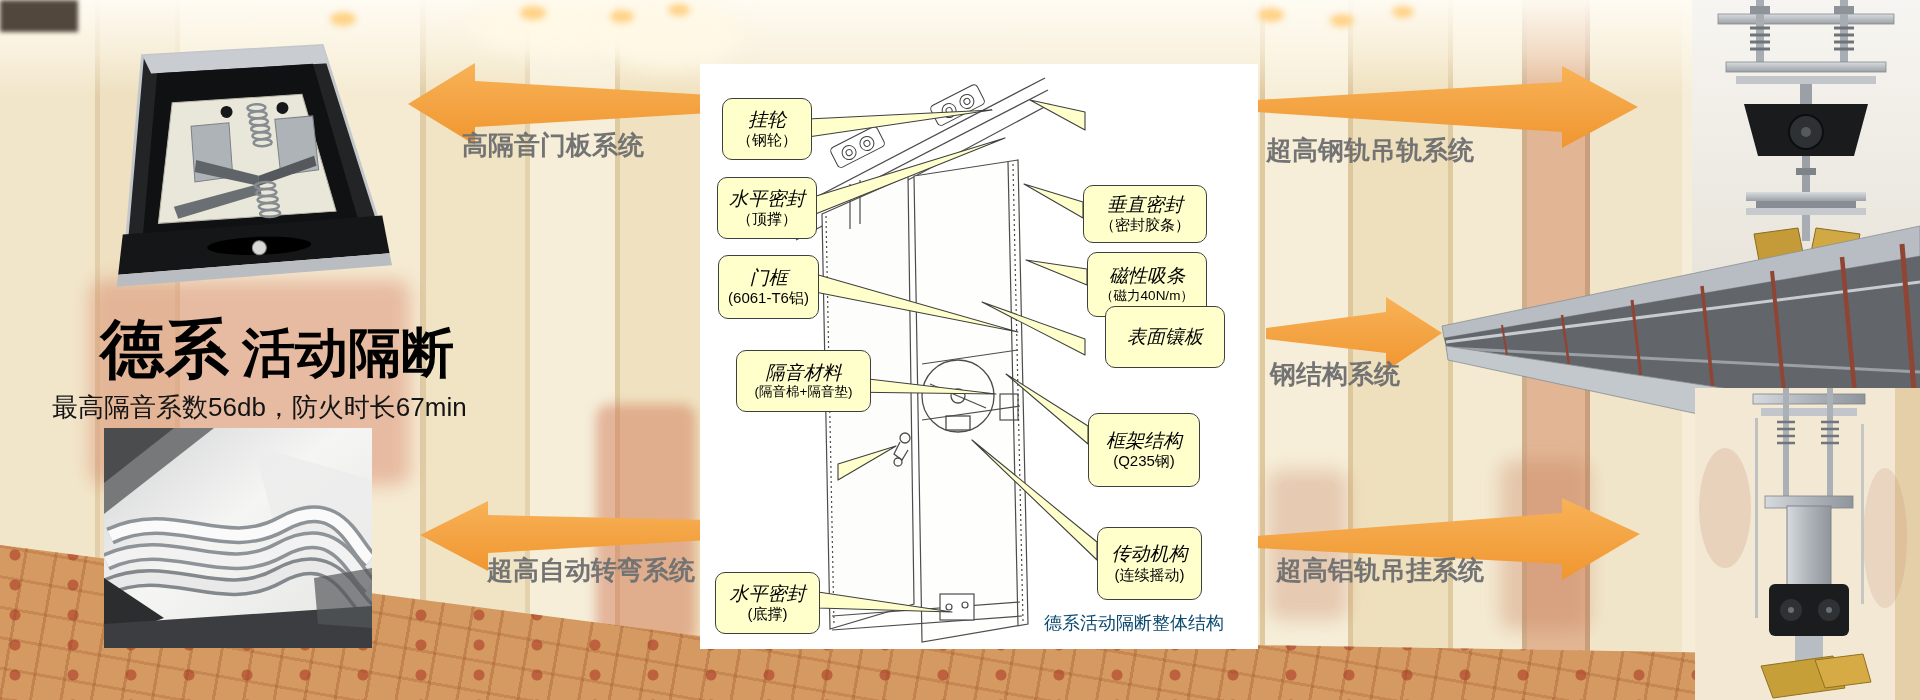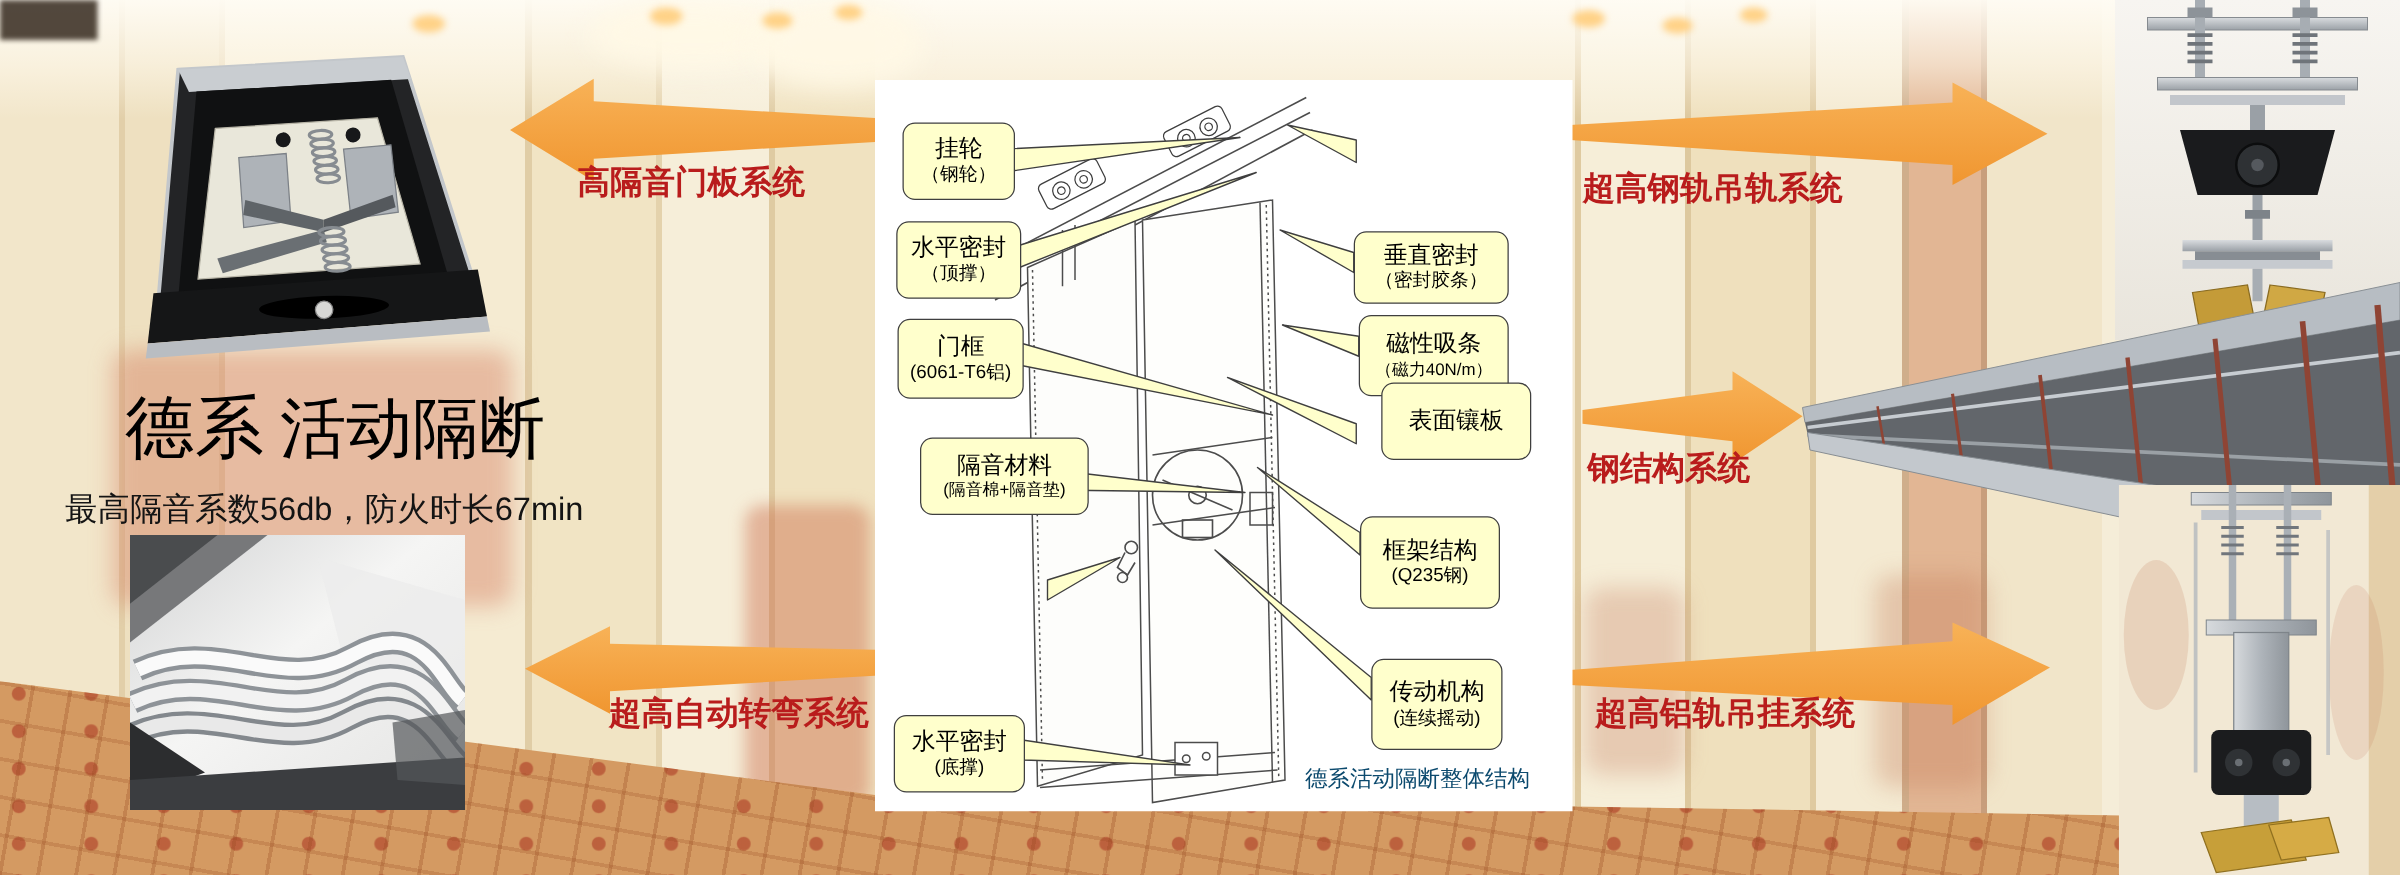--- a/index.html
+++ b/index.html
@@ -26,31 +26,31 @@
   .carpet{left:0;top:0;width:1920px;height:700px;background-color:#d49a62;
     background-image:
       linear-gradient(180deg,rgba(90,55,30,.45),rgba(90,55,30,0) 26px),
       repeating-linear-gradient(100deg,rgba(150,70,30,.28) 0 3px,rgba(0,0,0,0) 3px 30px),
       repeating-linear-gradient(10deg,rgba(150,70,30,.22) 0 3px,rgba(0,0,0,0) 3px 30px),
       radial-gradient(circle 6px at 15px 15px,rgba(165,40,25,.5) 0 5px,rgba(0,0,0,0) 6px);
     background-size:auto,auto,auto,58px 30px;
     clip-path:polygon(0px 545px,700px 636px,1920px 656px,1920px 700px,0px 700px);}
   
   .title{left:100px;top:306px;white-space:nowrap;color:#000;}
-  .title .t-bold{font-size:55px;font-weight:400;letter-spacing:1px;}
-  .title .t-reg{font-size:53px;font-weight:400;margin-left:12px;}
+  .title .t-bold{font-size:64px;font-weight:700;letter-spacing:1px;}
+  .title .t-reg{font-size:53px;font-weight:700;margin-left:12px;}
   .subtitle{left:52px;top:390px;font-size:26px;color:#141414;white-space:nowrap;}
   
-  .alabel{font-size:26px;font-weight:bold;color:#b91c1c;white-space:nowrap;}
+  .alabel{font-size:26px;font-weight:bold;color:#737373;white-space:nowrap;}
   
   .diagram-panel{left:700px;top:64px;width:558px;height:585px;background:#ffffff;}
   .callout{position:absolute;display:flex;flex-direction:column;align-items:center;justify-content:center;
     background:#ffffcc;border:1.6px solid #3f3f3f;border-radius:10px;text-align:center;
     color:#000;line-height:1.18;z-index:3;}
-  .callout .l1{font-size:19px;}
+  .callout .l1{font-size:19px;font-style:italic;}
   .callout .l2{font-size:15px;}
   .callout .l2.small{font-size:13.5px;}
   .callout span:empty{display:none;}
   .caption{position:absolute;right:34px;bottom:14px;font-size:18px;color:#0c4a6e;white-space:nowrap;}
   svg{display:block;}
 </style>
 </head>
 <body>
 
 <div class="stage">

